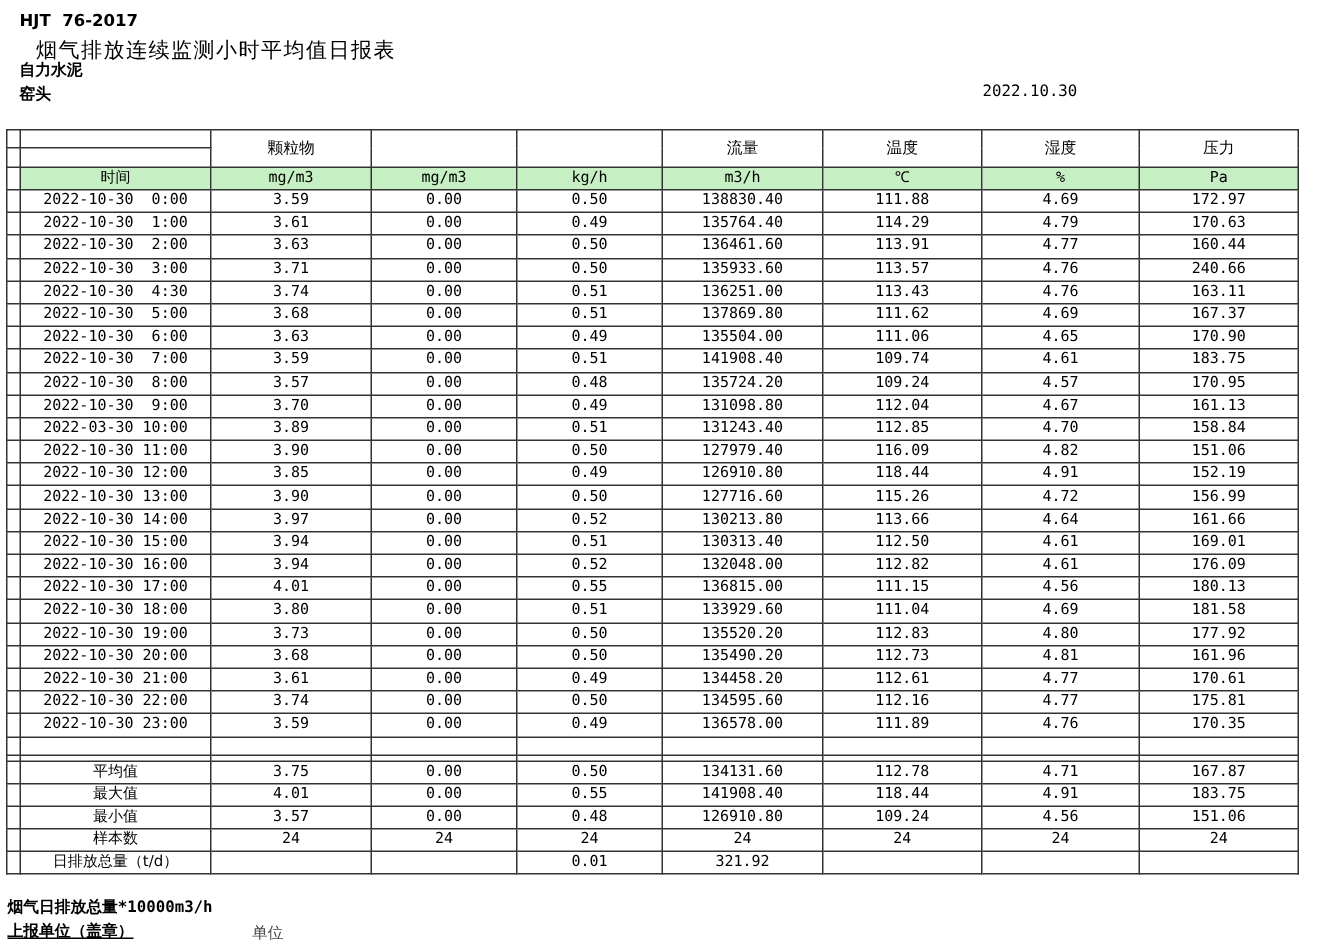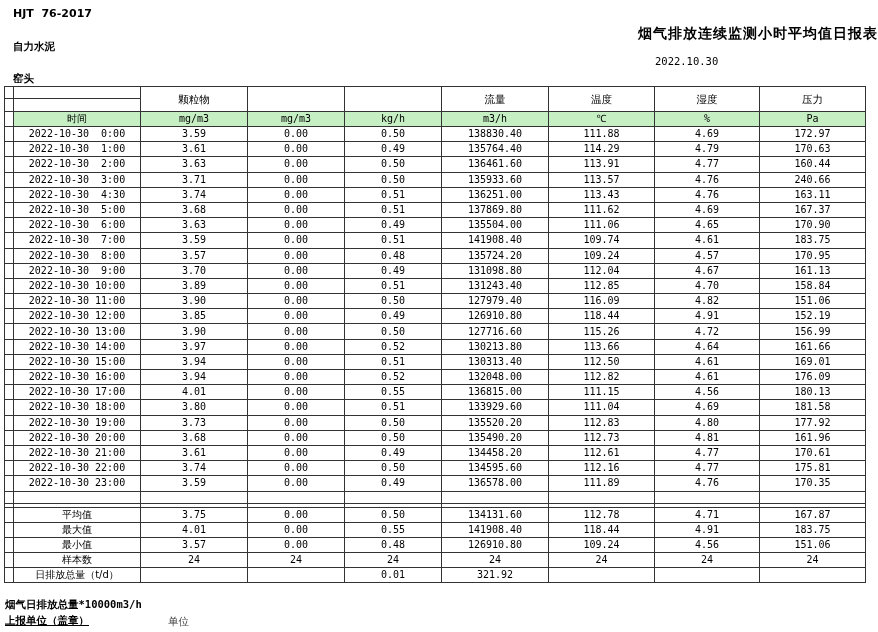--- a/index.html
+++ b/index.html
@@ -1,23 +1,23 @@
 <!DOCTYPE html>
 <html style="--green: #C6F0C3;"><head>
 <meta charset="utf-8">
 <style>
   html,body{margin:0;padding:0;}
   body{
     width:878px;height:632px;background:#ffffff;color:#000;
     font-family:"DejaVu Sans",sans-serif;position:relative;overflow:hidden;
   }
   .hdr-std{position:absolute;left:13px;top:7px;font-weight:bold;font-size:11px;white-space:pre;}
-  .title{position:absolute;left:0;right:0;top:25px;text-align:right;font-weight:bold;font-size:14px;letter-spacing:1px;}
+  .title{position:absolute;left:0;right:0;top:25px;text-align:left;font-weight:normal;font-size:14px;letter-spacing:1px;padding-left:24px;}
   .company{position:absolute;left:13px;top:40px;font-weight:bold;font-size:10.5px;}
-  .station{position:absolute;left:13px;top:72px;font-weight:bold;font-size:10.5px;}
+  .station{position:absolute;left:13px;top:56px;font-weight:bold;font-size:10.5px;}
   .date{position:absolute;left:655px;top:55px;font-size:10.5px;font-family:"DejaVu Sans Mono",monospace;}
   table.report{
     position:absolute;left:4px;top:86px;width:861px;
     border-collapse:collapse;table-layout:fixed;
   }
   .report td{
     border:1px solid #333;padding:0;text-align:center;vertical-align:middle;
     font-size:10px;line-height:1;overflow:hidden;white-space:nowrap;
   }
   tr.r-a{height:12px;margin-left:27px;}
@@ -191,21 +191,21 @@
         <td class="num">3.70</td>
         <td class="num">0.00</td>
         <td class="num">0.49</td>
         <td class="num">131098.80</td>
         <td class="num">112.04</td>
         <td class="num">4.67</td>
         <td class="num">161.13</td>
       </tr>
       <tr class="data-row">
         <td class="sliver"></td>
-        <td class="time">2022-10-30 10:00</td>
+        <td class="time">2022-03-30 10:00</td>
         <td class="num">3.89</td>
         <td class="num">0.00</td>
         <td class="num">0.51</td>
         <td class="num">131243.40</td>
         <td class="num">112.85</td>
         <td class="num">4.70</td>
         <td class="num">158.84</td>
       </tr>
       <tr class="data-row">
         <td class="sliver"></td>

